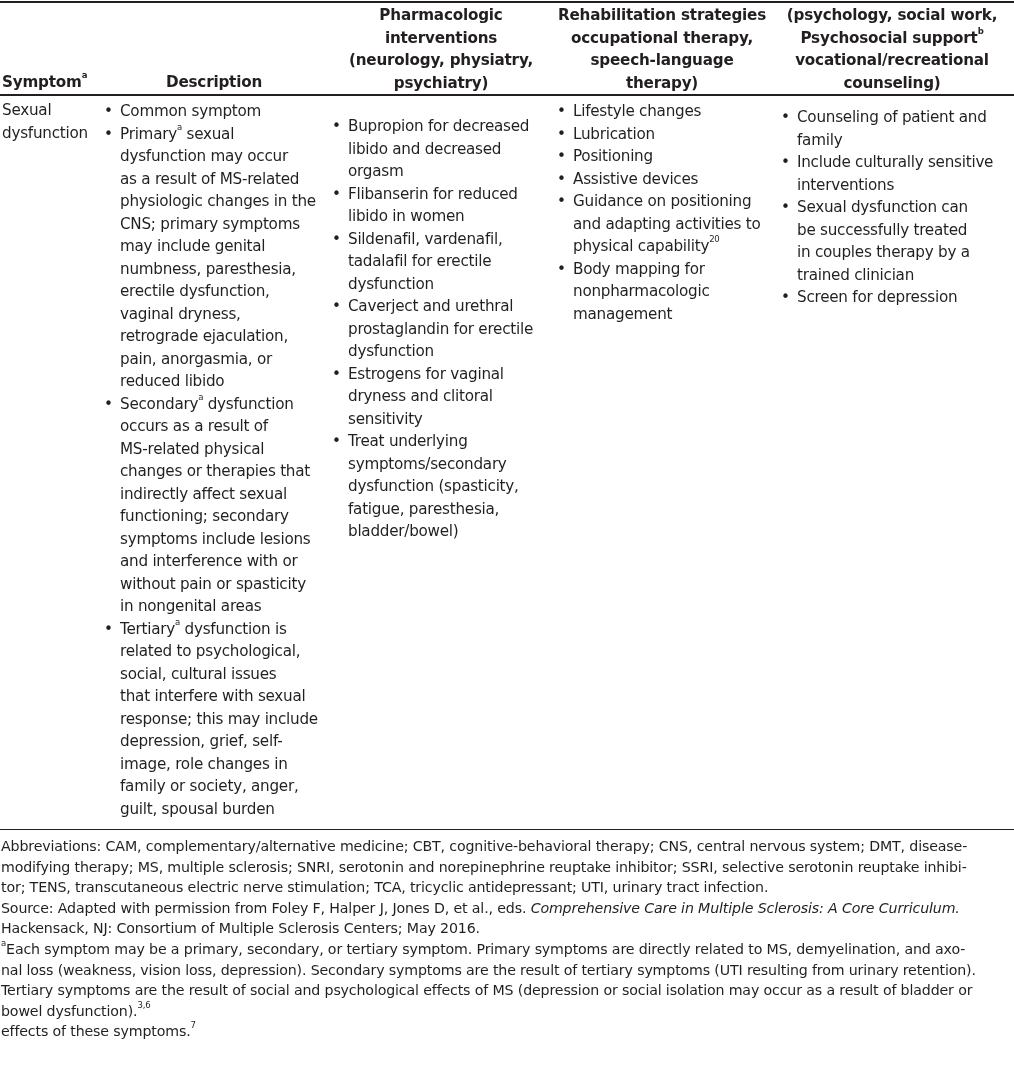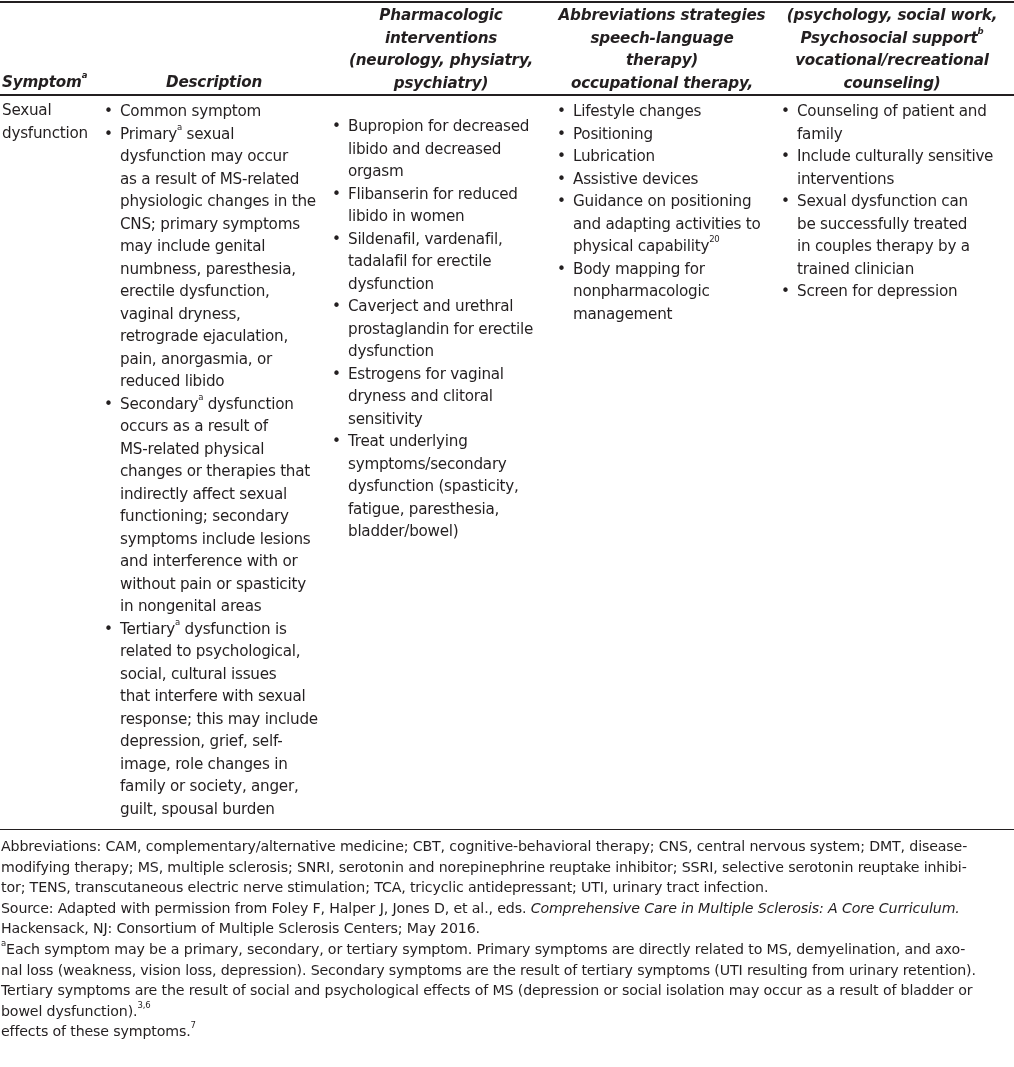--- a/index.html
+++ b/index.html
@@ -7,21 +7,21 @@
     width: 1014px; height: 1067px; overflow: hidden;
     font-family: "DejaVu Sans", "Liberation Sans", sans-serif;
     color: #231f20;
     position: relative;
   }
   .rule { position: absolute; left: 0; width: 1014px; height: 1px; background: #231f20; }
   .rule.top { top: 1px; height: 1.5px; }
   .rule.head { top: 94px; height: 1.5px; }
   .rule.bottom { top: 829px; height: 1px; }
 
-  .hdr { position: absolute; font-weight: bold; font-size: 15.2px; line-height: 22.5px; text-align: center; letter-spacing: -0.2px; font-style: italic; }
+  .hdr { position: absolute; font-weight: bold; font-size: 15.2px; line-height: 22.5px; text-align: center; letter-spacing: -0.2px; }
   .hdr sup, .cell sup, .foot sup { font-size: 8.5px; vertical-align: top; line-height: 0; position: relative; top: 4px; font-weight: normal; }
   .hdr sup { font-weight: bold; }
 
   .cell { position: absolute; font-size: 15.2px; line-height: 22.5px; letter-spacing: -0.25px; }
   .cell ul { list-style: none; margin: 1px; padding: 0; }
   .cell li { position: relative; padding-left: 19px; }
   .cell li::before { content: "\2022"; position: absolute; left: 3px; top: 0; }
 
   .foot { position: absolute; left: 1px; width: 1010px; font-size: 14.2px; line-height: 20.6px; letter-spacing: -0.15px; }
   .foot p { margin: 0; }
@@ -38,23 +38,23 @@
 <div class="hdr" style="left:100px; width:228px; top:71px;">
   <span>Description</span>
 </div>
 <div class="hdr" style="left:328px; width:226px; top:4px;">
   <div>Pharmacologic</div>
   <div>interventions</div>
   <div>(neurology, physiatry,</div>
   <div>psychiatry)</div>
 </div>
 <div class="hdr" style="left:554px; width:216px; top:4px;">
-  <div>Abbreviations strategies</div>
+  <div>Rehabilitation strategies</div>
+  <div>occupational therapy,</div>
   <div>speech-language therapy)</div>
-  <div>occupational therapy,</div>
 </div>
 <div class="hdr" style="left:772px; width:240px; top:4px;">
   <div>(psychology, social work,</div>
   <div><span>Psychosocial support</span><sup>b</sup></div>
   <div>vocational/recreational</div>
   <div>counseling)</div>
 </div>
 
 <div class="rule head"></div>
 
@@ -79,29 +79,29 @@
       <li>Sildenafil, vardenafil,<br>tadalafil for erectile<br>dysfunction</li>
       <li>Caverject and urethral<br>prostaglandin for erectile<br>dysfunction</li>
       <li>Estrogens for vaginal<br>dryness and clitoral<br>sensitivity</li>
       <li>Treat underlying<br>symptoms/secondary<br>dysfunction (spasticity,<br>fatigue, paresthesia,<br>bladder/bowel)</li>
     </ul>
 </div>
 
 <div class="cell" style="left:553px; top:99px; width:218px;">
   <ul>
       <li>Lifestyle changes</li>
+      <li>Lubrication</li>
       <li>Positioning</li>
-      <li>Lubrication</li>
       <li>Assistive devices</li>
       <li>Guidance on positioning<br>and adapting activities to<br>physical capability<sup>20</sup></li>
       <li>Body mapping for<br>nonpharmacologic<br>management</li>
     </ul>
 </div>
 
-<div class="cell" style="left:777px; top:99px; width:236px;">
+<div class="cell" style="left:777px; top:105px; width:236px;">
   <ul>
       <li>Counseling of patient and<br>family</li>
       <li>Include culturally sensitive<br>interventions</li>
       <li>Sexual dysfunction can<br>be successfully treated<br>in couples therapy by a<br>trained clinician</li>
       <li>Screen for depression</li>
     </ul>
 </div>
 
 <div class="rule bottom"></div>
 

